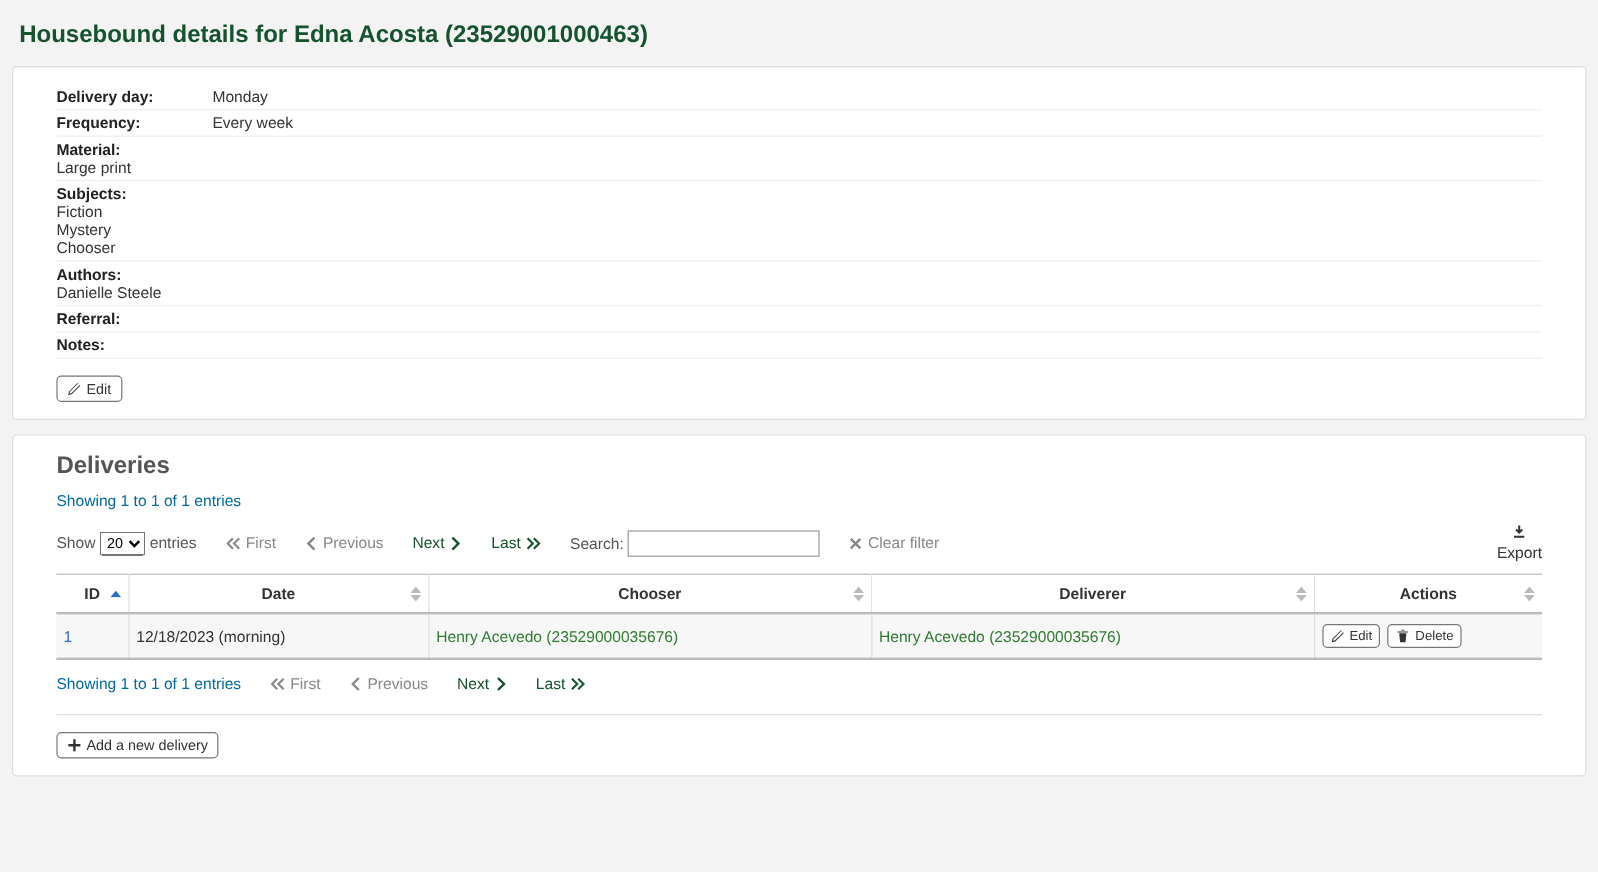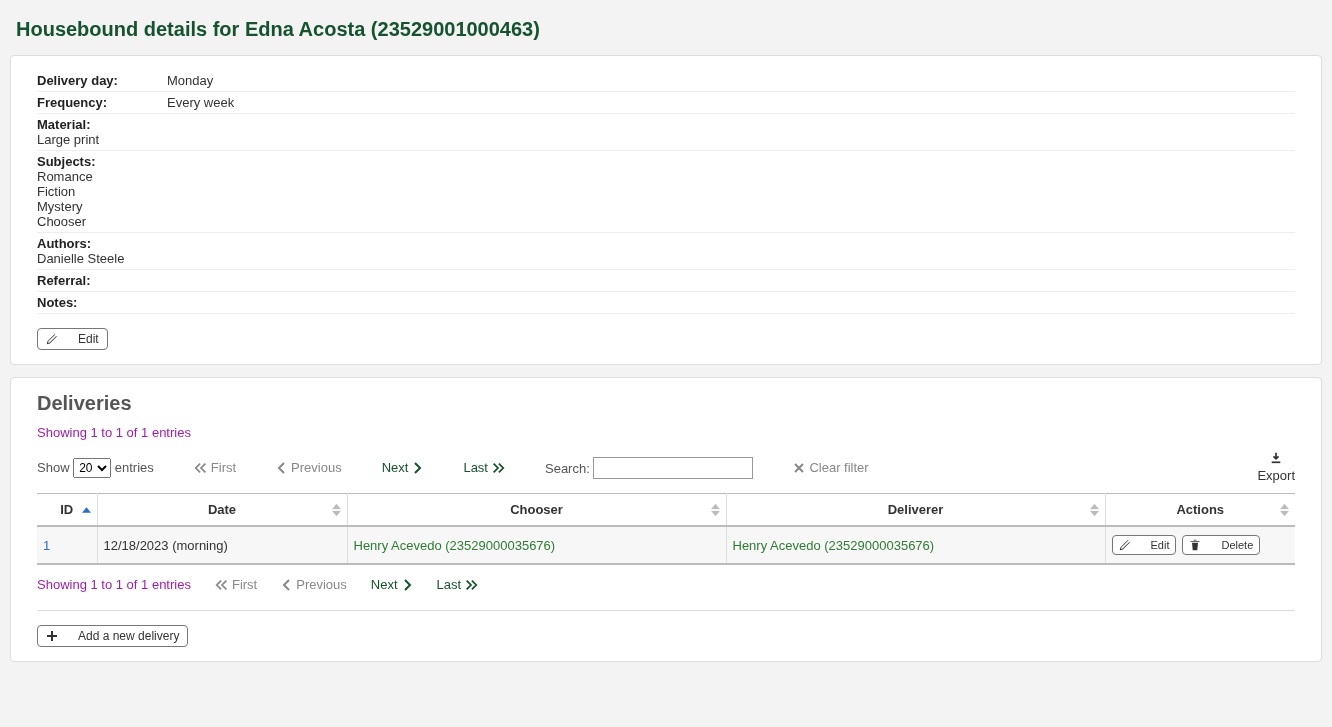--- a/index.html
+++ b/index.html
@@ -9,21 +9,21 @@
     background: #f3f3f3;
     font-family: Arial, Helvetica, sans-serif;
     font-size: 13px;
     color: #333;
   }
   .panel {
     background: #fff;
     border: 1px solid #ddd;
     border-radius: 4px;
     margin-bottom: 12px;
-    padding: 14px 26px;
+    padding: 14px 36px;
   }
   h1.page-title {
     font-size: 20px;
     font-weight: bold;
     color: #14532d;
     margin: 8px 0 14px 6px;
   }
   h2.section-title {
     font-size: 20px;
     font-weight: bold;
@@ -41,37 +41,37 @@
     color: #222;
     width: 130px;
     flex-shrink: 0;
   }
   .detail-value, .detail-values div {
     color: #333;
   }
   .btn {
     display: inline-flex;
     align-items: center;
-    gap: 20px;
+    gap: 4px;
     background: #fff;
     border: 1px solid #777;
     border-radius: 4px;
     padding: 4px 8px;
     font-size: 12px;
     color: #333;
     cursor: pointer;
     white-space: nowrap;
     line-height: 1;
   }
   .btn .icon { width: 12px; height: 12px; display:inline-block; }
   .btn-small { padding: 3px 6px; font-size: 11px; }
   .controls-bar {
     display: flex;
     align-items: center;
-    gap: 40px;
+    gap: 24px;
     margin: 12px 0 10px 0;
     color: #555;
     font-size: 13px;
     flex-wrap: wrap;
   }
   .controls-bar .spacer{flex:1;}
   .pager-link {
     display: inline-flex;
     align-items: center;
     gap: 3px;
@@ -144,21 +144,21 @@
     flex-direction: column;
     line-height: 0;
     gap:1px;
     color: #bbb;
   }
   .sort-icons .active { color: #2b6dcc; }
   .sort-icons svg{width:9px;height:6px;display:block;}
   .id-cell { color: #2b6dcc; }
   .person-link { color: #2e7d32; cursor:pointer; }
   .action-cell { display:flex; gap:6px; }
-  .showing-text{ color:#a21caf; margin: 4px 0; }
+  .showing-text{ color:#0369a1; margin: 4px 0; }
   .hr { border:none; border-top:1px solid #ddd; margin:18px 0 14px 0;}
   .icon-svg { width:12px;height:12px;display:inline-block;vertical-align:middle;}
   .icon-dbl{width:14px;height:12px;}
 </style>
 </head>
 <body>
 
 <h1 class="page-title">Housebound details for Edna Acosta (23529001000463)</h1>
 
 <div class="panel">
@@ -174,21 +174,20 @@
   </div>
 
   <div class="detail-row stacked">
     <div class="detail-label">Material:</div>
     <div class="detail-value">Large print</div>
   </div>
 
   <div class="detail-row stacked">
     <div class="detail-label">Subjects:</div>
     <div class="detail-values">
-      <div>Romance</div>
       <div>Fiction</div>
       <div>Mystery</div>
       <div>Chooser</div>
     </div>
   </div>
 
   <div class="detail-row stacked">
     <div class="detail-label">Authors:</div>
     <div class="detail-values">
       <div>Danielle Steele</div>

